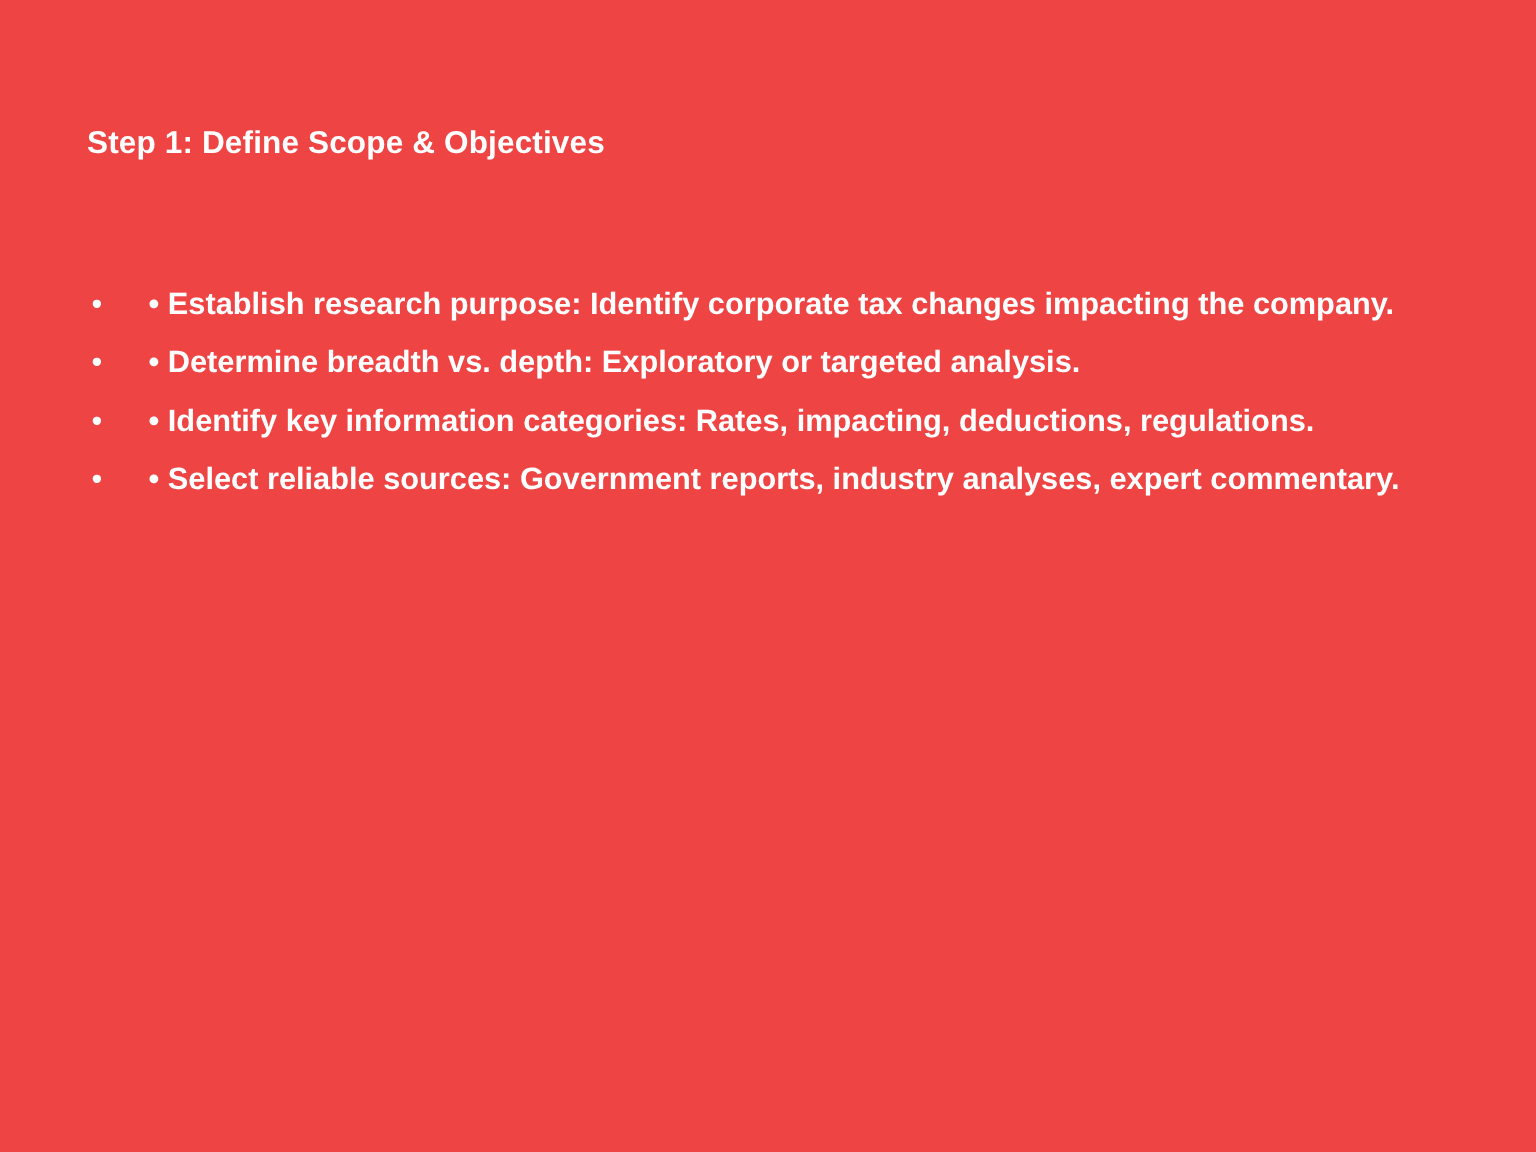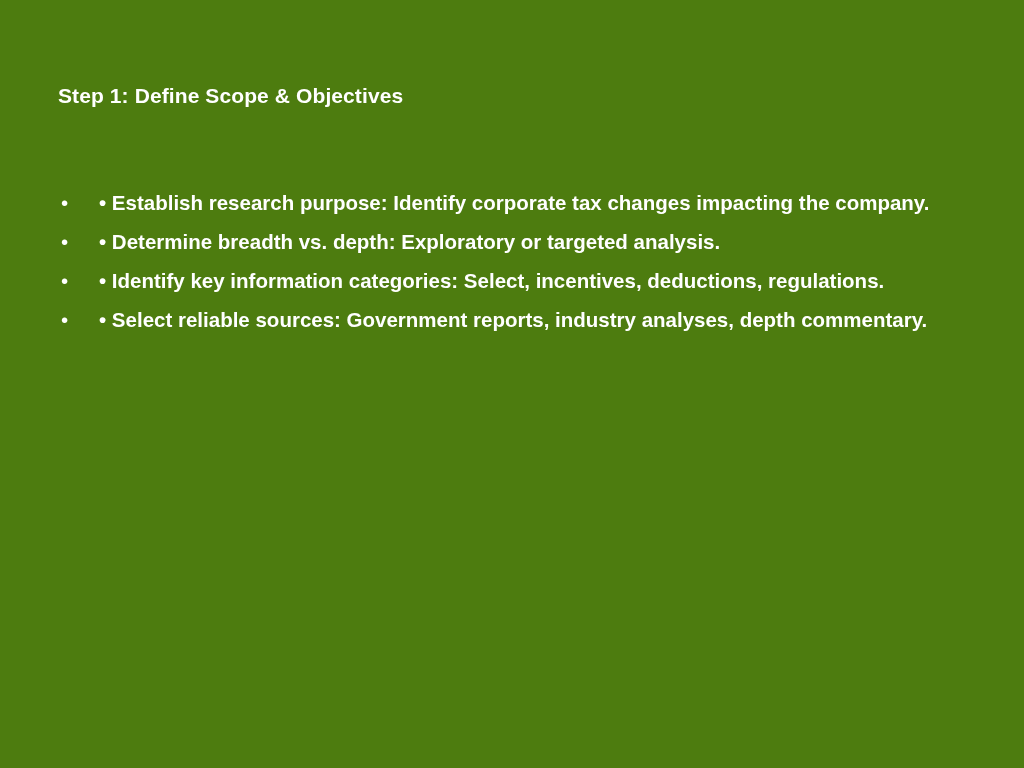--- a/index.html
+++ b/index.html
@@ -10,21 +10,21 @@
     width: 1024px;
     height: 768px;
     overflow: hidden;
     font-family: "Liberation Sans", sans-serif;
     -webkit-font-smoothing: antialiased;
   }
   .slide {
     position: relative;
     width: 1024px;
     height: 768px;
-    background: #4d7c0f;
+    background: #ef4444;
     box-sizing: border-box;
   }
   .slide-title {
     position: absolute;
     left: 58px;
     top: 82px;
     width: 900px;
     margin: 0;
     font-size: 21px;
     line-height: 27px;
@@ -80,23 +80,23 @@
       <span class="bullet-text">• Establish research purpose: Identify corporate tax changes impacting the company.</span>
     </li>
 
     <li class="bullet-item">
       <span class="bullet-marker">•</span>
       <span class="bullet-text">• Determine breadth vs. depth: Exploratory or targeted analysis.</span>
     </li>
 
     <li class="bullet-item">
       <span class="bullet-marker">•</span>
-      <span class="bullet-text">• Identify key information categories: Select, incentives, deductions, regulations.</span>
+      <span class="bullet-text">• Identify key information categories: Rates, impacting, deductions, regulations.</span>
     </li>
 
     <li class="bullet-item">
       <span class="bullet-marker">•</span>
-      <span class="bullet-text">• Select reliable sources: Government reports, industry analyses, depth commentary.</span>
+      <span class="bullet-text">• Select reliable sources: Government reports, industry analyses, expert commentary.</span>
     </li>
 
   </ul>
 
 </div>
 
 </body></html>

